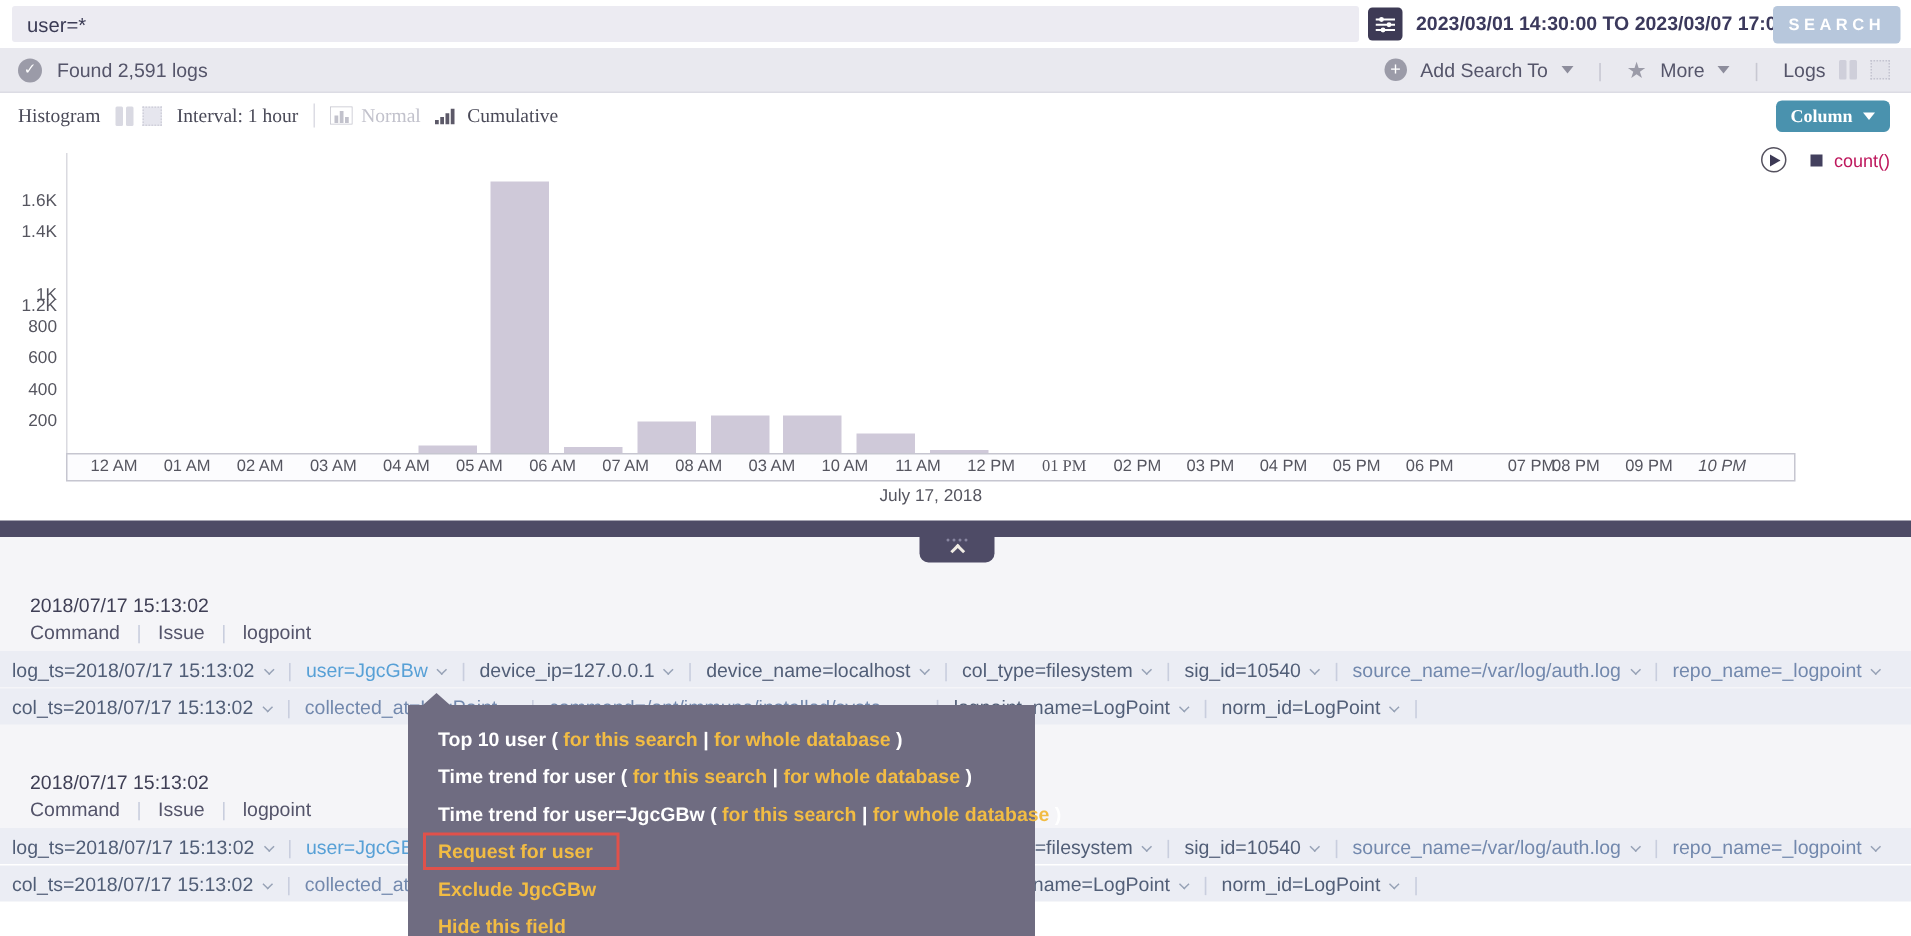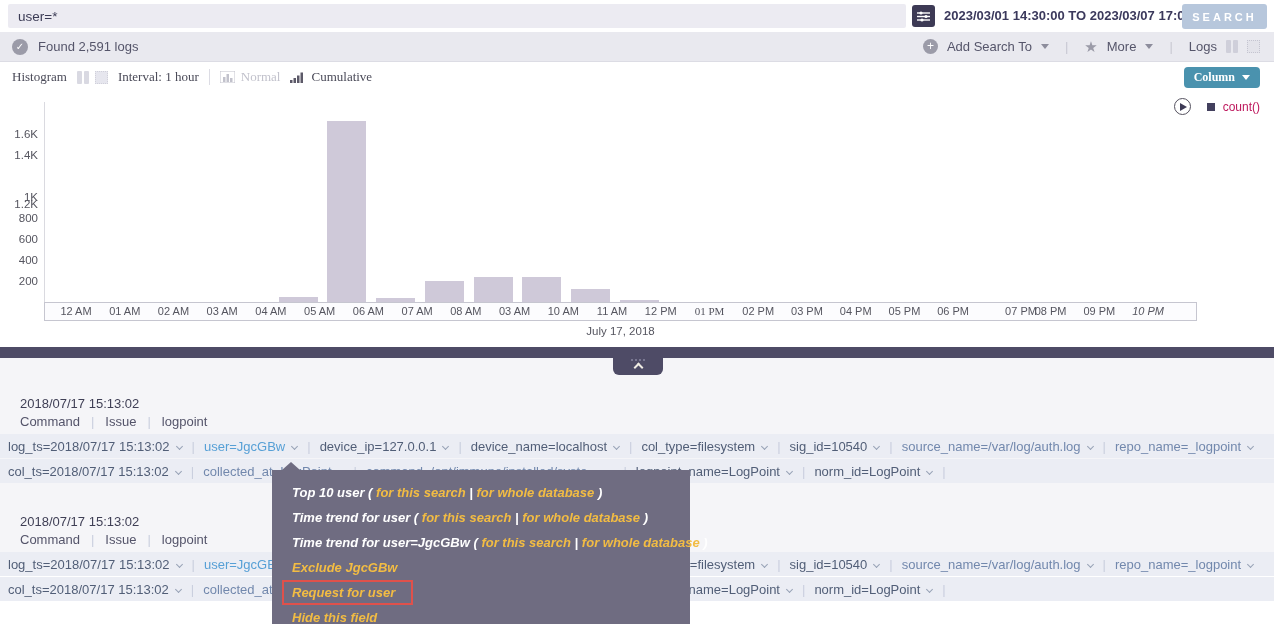--- a/index.html
+++ b/index.html
@@ -109,21 +109,21 @@
     border-bottom:1.5px solid #97a2b6; transform:rotate(45deg); margin:0 1px 2px 7px; }
   .f-trunc { margin-right:14px; }
   .fsep { color:#c9cede; margin:0 9px; }
   
   .ctx-menu { position:absolute; left:272px; top:470px; width:418px; height:158px;
     background:var(--c-menu-background,#6f6c81); z-index:10; padding-top:10px; }
   .ctx-pointer { position:absolute; left:10px; top:-8px; width:0; height:0;
     border-left:9px solid transparent; border-right:9px solid transparent;
     border-bottom:8px solid var(--c-menu-background,#6f6c81); }
   .ctx-item { height:25px; line-height:25px; padding-left:20px; font-size:13px; font-weight:bold;
-    color:#fff; cursor:pointer; white-space:nowrap;font-style:italic; }
+    color:#fff; cursor:pointer; white-space:nowrap; }
   .ctx-item a { color:var(--c-menu-link,#f2bc43); text-decoration:none; cursor:pointer; }
   .ctx-item.action { color:var(--c-menu-link,#f2bc43); }
   .req-box { display:inline-block; border:2px solid var(--c-menu-highlight-border,#e0514b);
     margin-left:-10px; padding:0 16px 0 8px; line-height:21px; }
 </style>
 </head>
 <body>
 
 <div class="topbar">
   <input class="query-input" value="user=*" style="">
@@ -343,16 +343,16 @@
         <span class="fsep">|</span>
       </div>
     </div>
   </div>
 
 <div class="ctx-menu" id="ctxmenu">
   <div class="ctx-pointer"></div>
 <div class="ctx-item">Top 10 user ( <a>for this search</a> | <a>for whole database</a> )</div>
     <div class="ctx-item">Time trend for user ( <a>for this search</a> | <a>for whole database</a> )</div>
     <div class="ctx-item">Time trend for user=JgcGBw ( <a>for this search</a> | <a>for whole database</a> )</div>
+    <div class="ctx-item action"><span class="req-box">Request for user</span></div>
     <div class="ctx-item action">Exclude JgcGBw</div>
-    <div class="ctx-item action"><span class="req-box">Request for user</span></div>
     <div class="ctx-item action">Hide this field</div>
   </div>
 
 </body></html>

